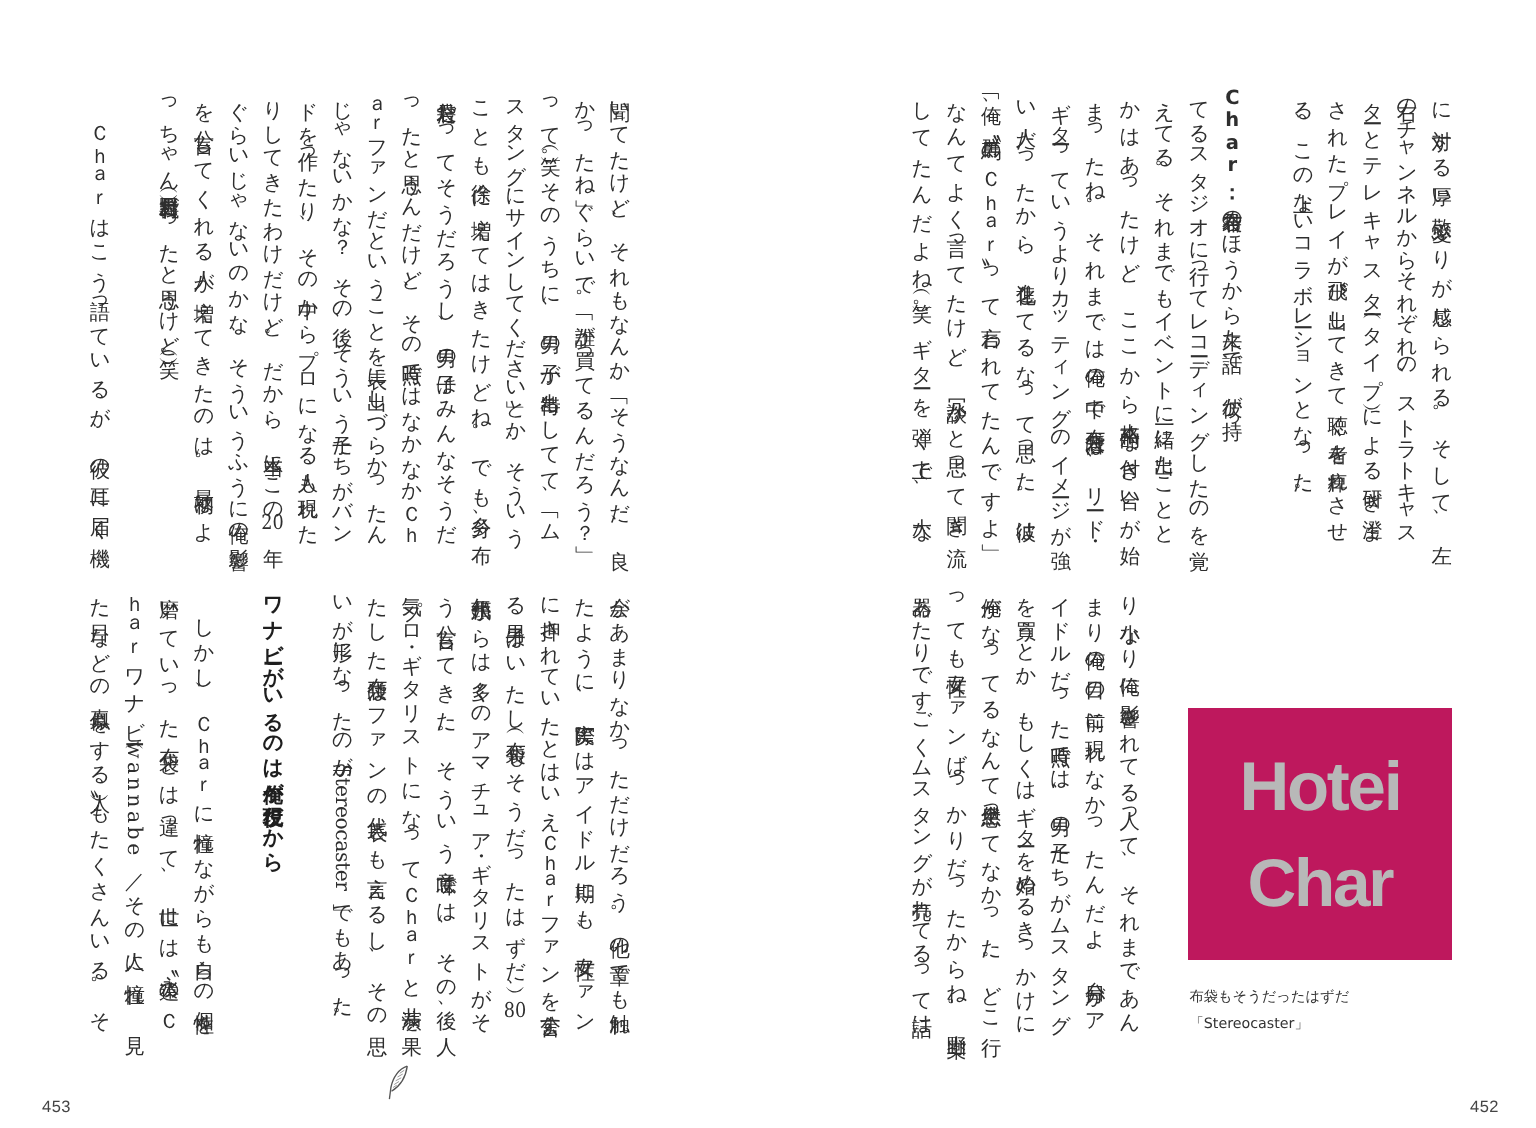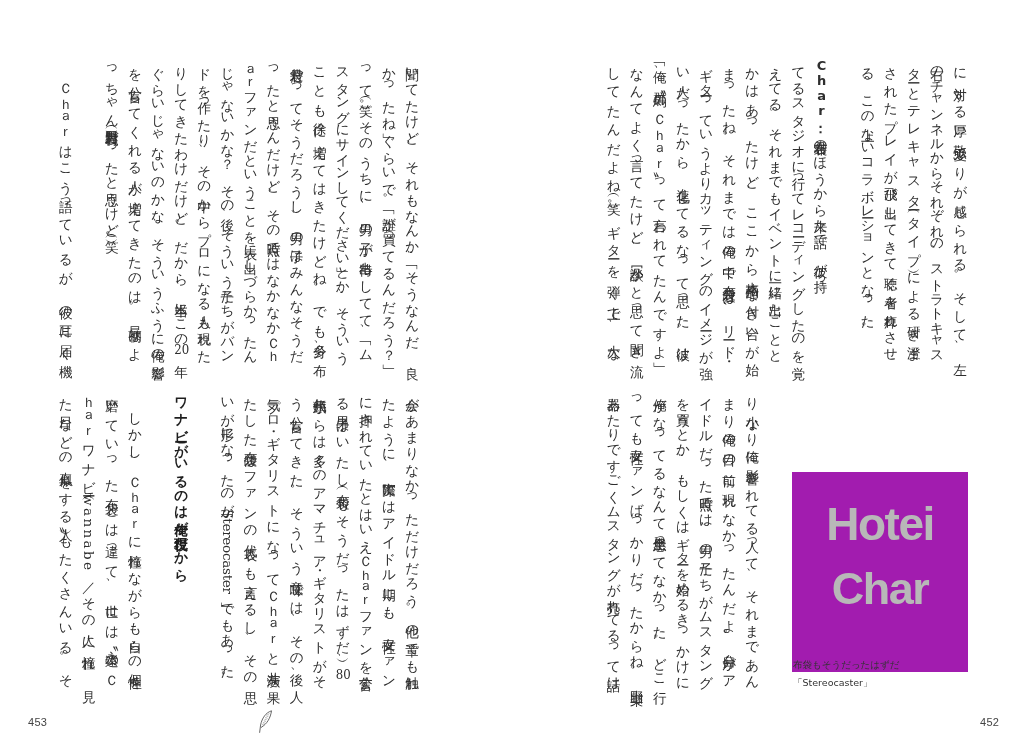--- a/index.html
+++ b/index.html
@@ -38,22 +38,22 @@
   }
 
   
   #right-top    { left: 602px; top: 58px;  width: 369.6px; height: 298px; }
   #right-bottom { left: 602px; top: 388px; width: 161.7px; height: 295px; }
   #left-top     { left: 54px;  top: 58px;  width: 369.6px; height: 298px; }
   #left-bottom  { left: 54px;  top: 388px; width: 369.6px; height: 295px; }
 
   .figure {
     position: absolute; left: 792px; top: 472px;
-    width: 176px; height: 200px;
-    background: #a21caf; overflow: hidden;
+    width: 176px; height: 168px;
+    background: #be185d; overflow: hidden;
   }
   .fig-line {
     position: absolute; left: 0; width: 100%;
     text-align: center; line-height: 1;
     font-family: "Liberation Sans", "DejaVu Sans", sans-serif;
     font-weight: bold; color: #b8b8b8;
   }
   .fl1 { top: 29px; font-size: 46px; letter-spacing: -1.5px; }
   .fl2 { top: 71px; font-size: 26px; letter-spacing: -0.5px; }
   .fl3 { top: 94px; font-size: 45px; letter-spacing: -1.5px; }
@@ -63,21 +63,21 @@
     letter-spacing: -1px;
   }
   .caption {
     position: absolute; left: 793px; top: 656px;
     font-family: "DejaVu Sans", "Liberation Sans", sans-serif;
     font-size: 9.5px; line-height: 18px; color: #333;
   }
   .caption div { white-space: nowrap; }
 
   .folio {
-    position: absolute; top: 716px;
+    position: absolute; top: 732px;
     font-family: "Liberation Sans", "DejaVu Sans", sans-serif;
     font-size: 11px; color: #444; letter-spacing: 0.3px; text-align: center;
   }
   .folio-left { left: 28px; }
   .folio-right { left: 980px; }
   .running-head {
     position: absolute; left: 57px; top: 717px;
     font-family: "DejaVu Sans", "Liberation Sans", sans-serif;
     font-size: 9.5px; font-weight: normal; color: #444;
     white-space: nowrap; letter-spacing: 0.6px;

